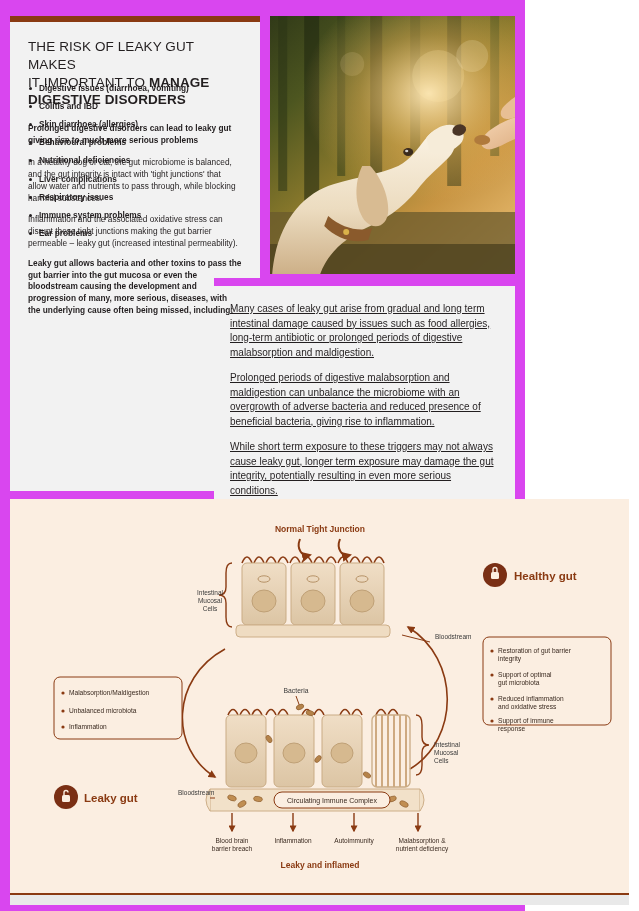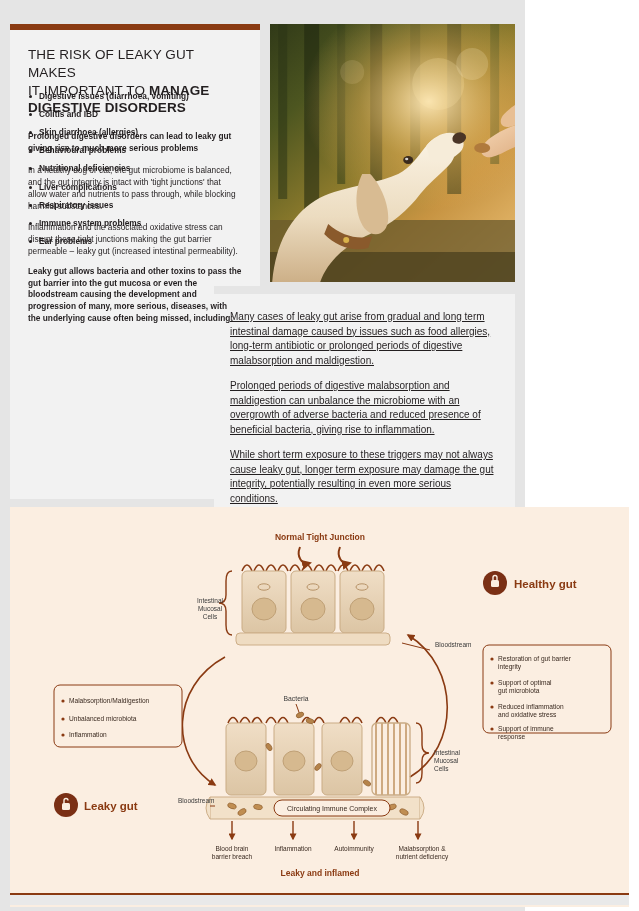--- a/index.html
+++ b/index.html
@@ -8,22 +8,22 @@
     height: 911px;
     background: #ffffff;
     font-family: "Liberation Sans", sans-serif;
     overflow: hidden;
     position: relative;
   }
   .page {
     width: 525px;
     height: 911px;
     position: relative;
-    background: #e5e5e5;
-    padding: 24px 10px;
+    background: #d946ef;
+    padding: 16px 10px;
   }
   
   .top-row {
     display: flex;
     gap: 10px;
     height: 262px;
   }
   .left-panel {
     width: 298px;
     background: #f2f2f2;

